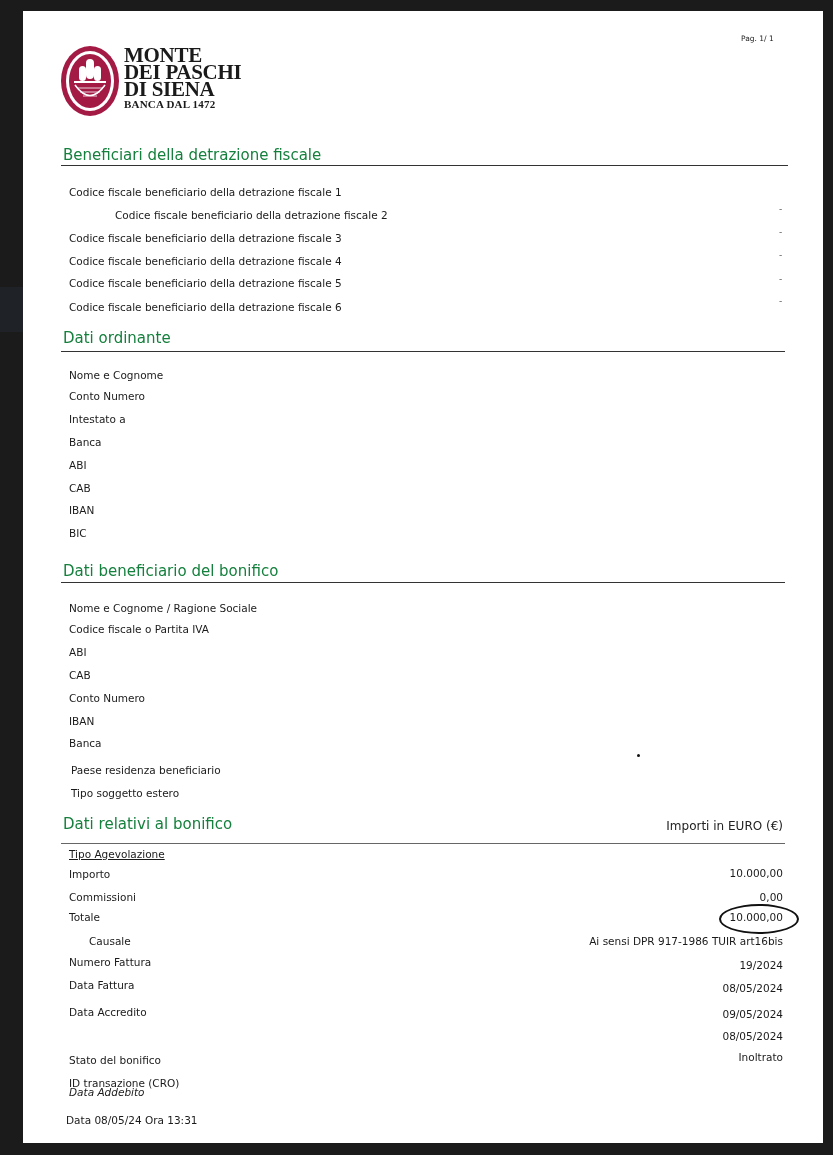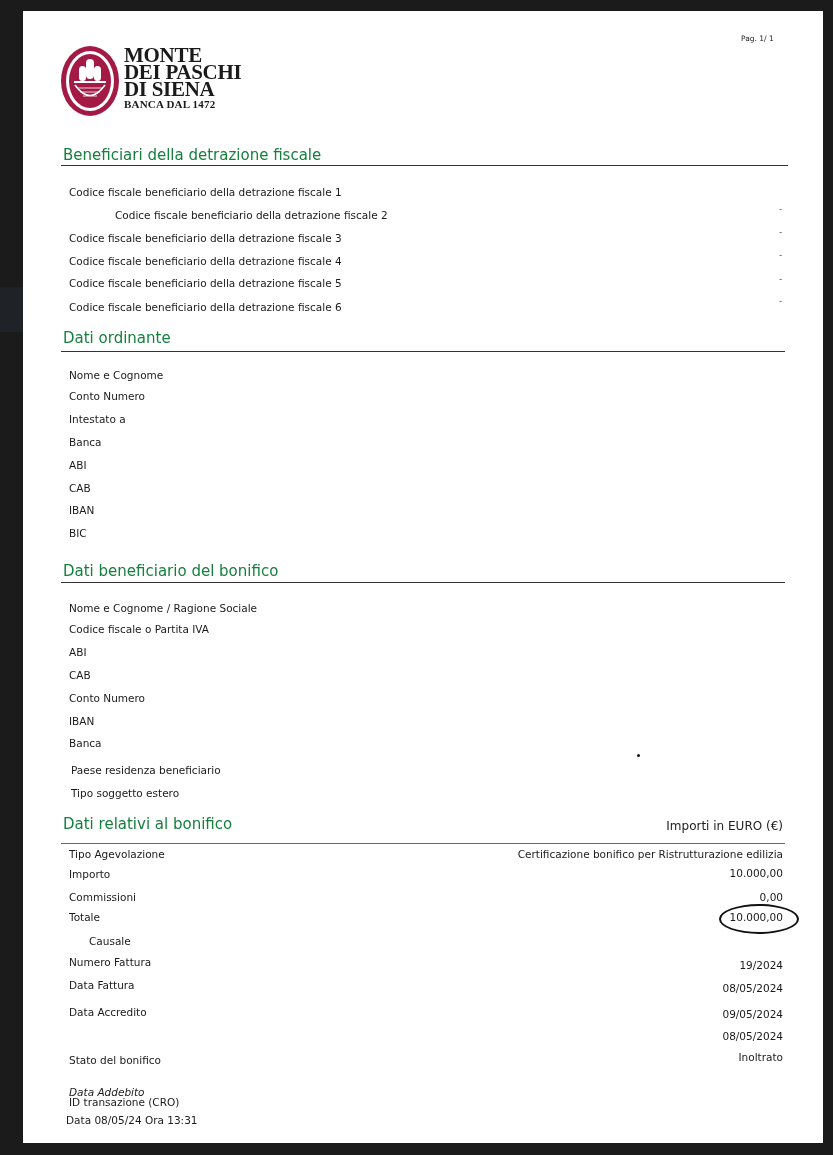--- a/index.html
+++ b/index.html
@@ -96,37 +96,37 @@
   <div class="abs lbl" style="left:46px;top:704px;">IBAN</div>
   <div class="abs lbl" style="left:46px;top:726px;">Banca</div>
   <div class="abs lbl" style="left:48px;top:753px;">Paese residenza beneficiario</div>
   <div class="abs lbl" style="left:48px;top:776px;">Tipo soggetto estero</div>
   <div class="abs" style="left:614px;top:743px;width:3px;height:3px;background:#111;border-radius:50%;"></div>
 
   <div class="abs section-title" style="left:40px;top:804px;">Dati relativi al bonifico</div>
   <div class="abs euro-note" style="left:600px;top:808px;width:160px;">Importi in EURO (€)</div>
   <div class="abs rule" style="left:38px;top:832px;width:724px;background:#666;"></div>
 
-  <div class="abs lbl" style="left:46px;top:837px;">Tipo Agevolazione</div>
+  <div class="abs lbl" style="left:46px;top:837px;text-decoration:underline;">Tipo Agevolazione</div>
   <div class="abs lbl" style="left:46px;top:857px;">Importo</div>
   <div class="abs lbl" style="left:46px;top:880px;text-align:center;">Commissioni</div>
   <div class="abs lbl" style="left:46px;top:900px;">Totale</div>
   <div class="abs lbl" style="left:46px;top:924px;margin-left:20px;">Causale</div>
   <div class="abs lbl" style="left:46px;top:945px;">Numero Fattura</div>
   <div class="abs lbl" style="left:46px;top:968px;">Data Fattura</div>
   <div class="abs lbl" style="left:46px;top:995px;">Data Accredito</div>
   <div class="abs lbl" style="left:46px;top:1075px;font-style:italic;">Data Addebito</div>
   <div class="abs lbl" style="left:46px;top:1043px;">Stato del bonifico</div>
-  <div class="abs lbl" style="left:46px;top:1066px;margin-top:19px;">ID transazione (CRO)</div>
+  <div class="abs lbl" style="left:46px;top:1066px;">ID transazione (CRO)</div>
 
-  <div class="abs val" style="left:360px;top:837px;width:400px;">Certificazione bonifico per Ristrutturazione edilizia</div>
   <div class="abs val" style="left:560px;top:856px;width:200px;">10.000,00</div>
   <div class="abs val" style="left:560px;top:880px;width:200px;">0,00</div>
   <div class="abs val" style="left:560px;top:900px;width:200px;">10.000,00</div>
   <div class="abs circle" style="left:696px;top:893px;width:76px;height:26px;"></div>
+  <div class="abs val" style="left:360px;top:924px;width:400px;">Ai sensi DPR 917-1986 TUIR art16bis</div>
   <div class="abs val" style="left:560px;top:948px;width:200px;">19/2024</div>
   <div class="abs val" style="left:560px;top:971px;width:200px;">08/05/2024</div>
   <div class="abs val" style="left:560px;top:997px;width:200px;">09/05/2024</div>
   <div class="abs val" style="left:560px;top:1019px;width:200px;">08/05/2024</div>
   <div class="abs val" style="left:560px;top:1040px;width:200px;">Inoltrato</div>
 
   <div class="abs footer" style="left:43px;top:1103px;">Data 08/05/24 Ora 13:31</div>
 </div>
 
 </body></html>

